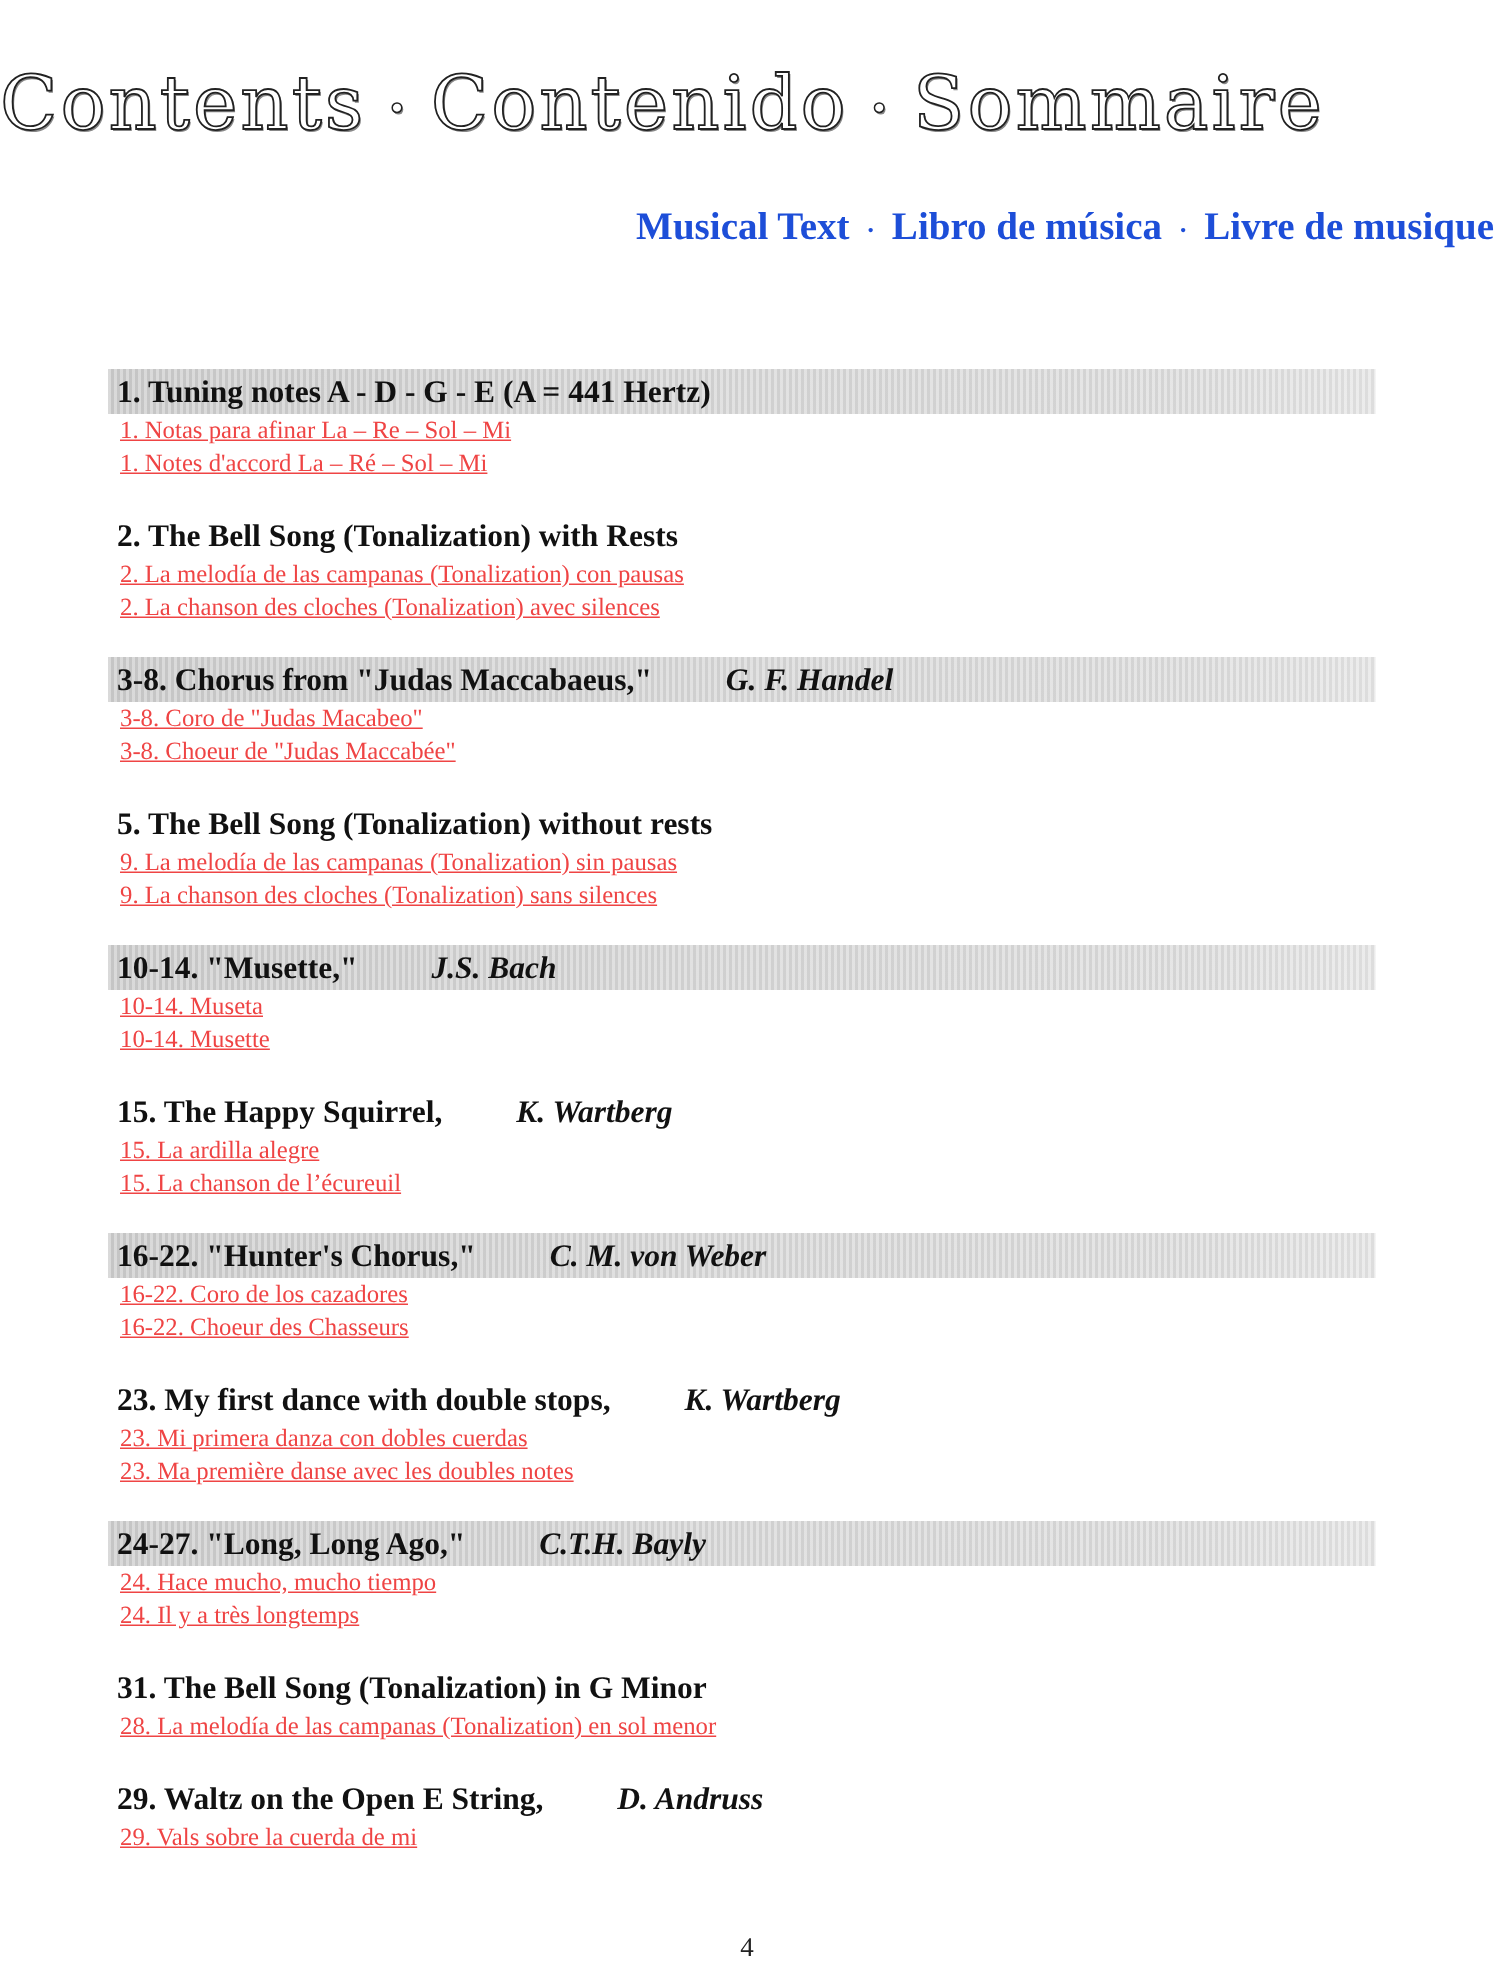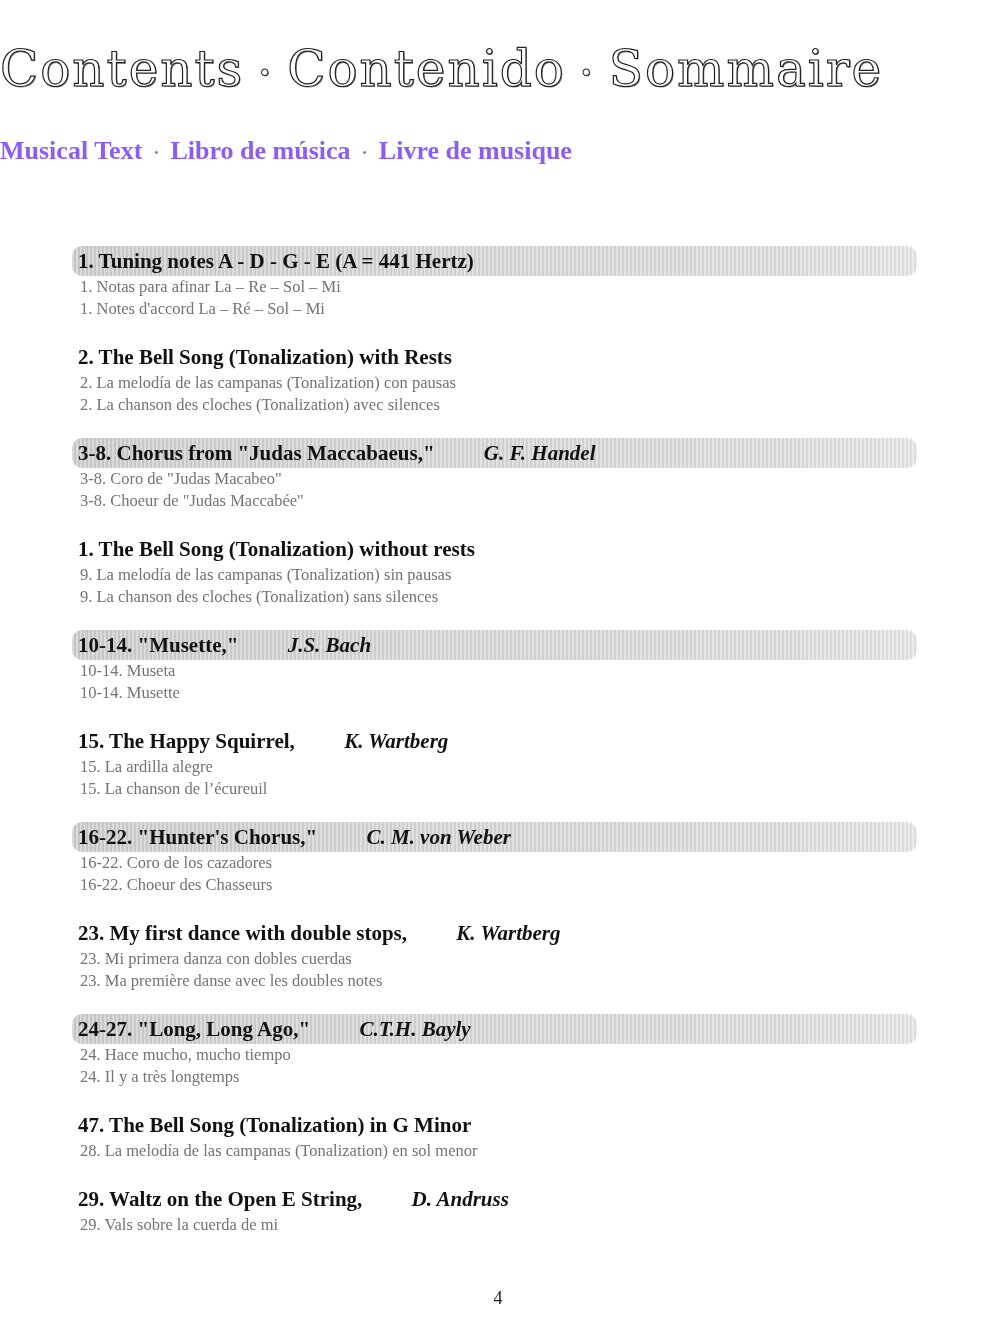--- a/index.html
+++ b/index.html
@@ -6,41 +6,40 @@
     body { width: 996px; height: 1320px; position: relative; overflow: hidden; color: #111; font-family: "Liberation Serif", serif; }
     .title {
       position: absolute; left: 0; top: 40px; width: 996px; text-align: left;
       font-family: "DejaVu Serif", serif; font-size: 50px; font-weight: normal;
       color: #fff; letter-spacing: 2px;
       -webkit-text-stroke: 1.2px #222;
       text-shadow: 1px 1px 0 #888;
     }
     .title .sep { font-size: 22px; vertical-align: middle; margin: 0 14px; -webkit-text-stroke: 1px #222; }
     .subtitle {
-      position: absolute; left: 0; top: 136px; width: 996px; text-align: left;
-      font-family: "Liberation Serif", serif; font-weight: bold; font-size: 26px; color: #8b5cf6;
+      position: absolute; left: 0; top: 136px; width: 996px; text-align: right;
+      font-family: "Liberation Serif", serif; font-weight: bold; font-size: 26px; color: #1d4ed8;
     }
     .subtitle .sep { font-size: 12px; margin: 0 12px; vertical-align: middle; font-weight: normal; }
     .toc { position: absolute; left: 72px; top: 246px; width: 845px; }
     .entry { margin-bottom: 22px; }
     .entry .head {
       font-family: "Liberation Serif", serif; font-weight: bold; font-size: 21px; line-height: 30px;
       padding-left: 6px; color: #111; white-space: nowrap;
     }
     .entry.shaded .head {
       background: linear-gradient(90deg, #cfcfcf 0%, #d8d8d8 40%, #dedede 80%, #e8e8e8 100%);
       background-image:
         repeating-linear-gradient(90deg, rgba(255,255,255,0.25) 0 2px, rgba(0,0,0,0.04) 2px 4px),
         linear-gradient(90deg, #cdcdcd 0%, #d7d7d7 45%, #dddddd 85%, #e6e6e6 100%);
-      border-radius: 10px;
     }
     .entry .head .composer { font-style: italic; margin-left: 44px; }
     .entry .sub {
       font-family: "Liberation Serif", serif; font-size: 16.5px; line-height: 22px;
-      padding-left: 8px; color: #737373; white-space: nowrap;
+      padding-left: 8px; color: #ef4444; white-space: nowrap; text-decoration: underline;
     }
     .page-number {
       position: absolute; left: 0; top: 1288px; width: 996px; text-align: center;
       font-family: "Liberation Serif", serif; font-size: 18px; color: #222;
     }
   </style>
 </head>
 <body>
 
 <div class="title">
@@ -61,21 +60,21 @@
     <div class="head"><span>2. The Bell Song (Tonalization) with Rests</span><span class="composer"></span></div>
     <div class="sub">2. La melodía de las campanas (Tonalization) con pausas</div>
     <div class="sub">2. La chanson des cloches (Tonalization) avec silences</div>
   </div>
   <div class="entry shaded">
     <div class="head"><span>3-8. Chorus from "Judas Maccabaeus," </span><span class="composer">G. F. Handel</span></div>
     <div class="sub">3-8. Coro de "Judas Macabeo"</div>
     <div class="sub">3-8. Choeur de "Judas Maccabée"</div>
   </div>
   <div class="entry">
-    <div class="head"><span>1. The Bell Song (Tonalization) without rests</span><span class="composer"></span></div>
+    <div class="head"><span>5. The Bell Song (Tonalization) without rests</span><span class="composer"></span></div>
     <div class="sub">9. La melodía de las campanas (Tonalization) sin pausas</div>
     <div class="sub">9. La chanson des cloches (Tonalization) sans silences</div>
   </div>
   <div class="entry shaded">
     <div class="head"><span>10-14. "Musette," </span><span class="composer">J.S. Bach</span></div>
     <div class="sub">10-14. Museta</div>
     <div class="sub">10-14. Musette</div>
   </div>
   <div class="entry">
     <div class="head"><span>15. The Happy Squirrel, </span><span class="composer">K. Wartberg</span></div>
@@ -91,21 +90,21 @@
     <div class="head"><span>23. My first dance with double stops, </span><span class="composer">K. Wartberg</span></div>
     <div class="sub">23. Mi primera danza con dobles cuerdas</div>
     <div class="sub">23. Ma première danse avec les doubles notes</div>
   </div>
   <div class="entry shaded">
     <div class="head"><span>24-27. "Long, Long Ago," </span><span class="composer">C.T.H. Bayly</span></div>
     <div class="sub">24. Hace mucho, mucho tiempo</div>
     <div class="sub">24. Il y a très longtemps</div>
   </div>
   <div class="entry">
-    <div class="head"><span>47. The Bell Song (Tonalization) in G Minor</span><span class="composer"></span></div>
+    <div class="head"><span>31. The Bell Song (Tonalization) in G Minor</span><span class="composer"></span></div>
     <div class="sub">28. La melodía de las campanas (Tonalization) en sol menor</div>
   </div>
   <div class="entry">
     <div class="head"><span>29. Waltz on the Open E String, </span><span class="composer">D. Andruss</span></div>
     <div class="sub">29. Vals sobre la cuerda de mi</div>
   </div>
 </div>
 
 <div class="page-number">4</div>
 

